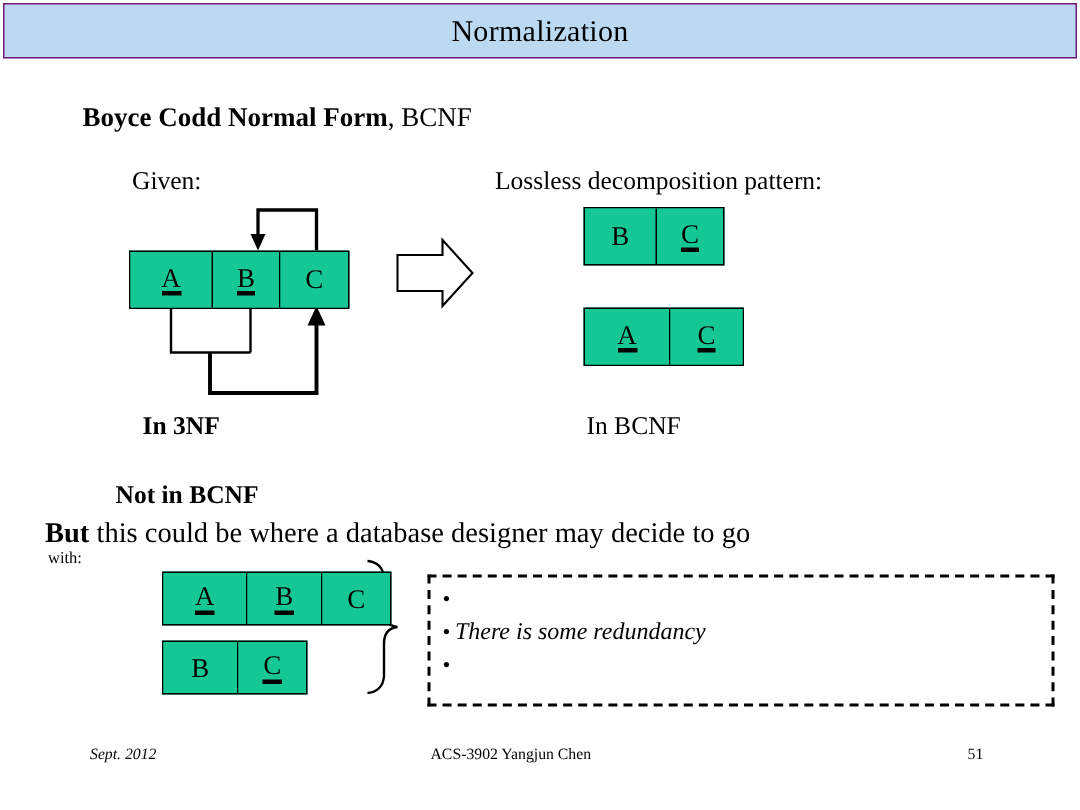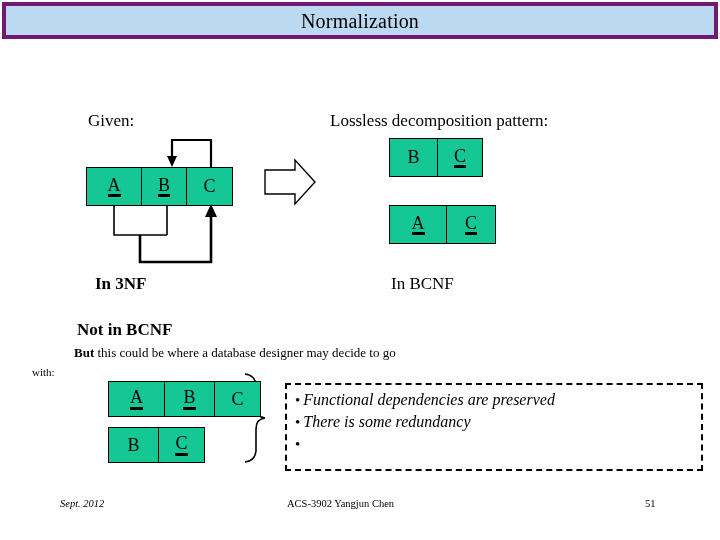--- a/index.html
+++ b/index.html
@@ -5,21 +5,21 @@
   html,body{margin:0;padding:0;}
   body{
     width:720px;height:540px;background:#ffffff;overflow:hidden;position:relative;
     font-family:"Liberation Serif","DejaVu Serif",serif;color:#000;
   }
   .slide{position:absolute;inset:0;}
 
   
   .title-bar{
     position:absolute;left:2px;top:2px;width:716px;height:37px;
-    background:#bcd9f2;border:4px solid #701a75;
+    background:#bcd9f2;border:1px solid #701a75;
     display:flex;align-items:center;justify-content:center;
     box-sizing:border-box;
   }
   .title-bar .title-text{font-size:20px;line-height:20px;letter-spacing:.2px;}
 
   
   .t{position:absolute;white-space:nowrap;}
   .b{font-weight:bold;}
 
   #heading{left:55px;top:68px;font-size:18px;}
@@ -66,21 +66,21 @@
   #tbl-bc2 .c1{width:45px;height:34px;}
 
   
   .lines{position:absolute;left:0;top:0;width:720px;height:540px;pointer-events:none;}
 
   
   #in3nf{left:95px;top:274px;font-size:17px;font-weight:bold;}
   #notbcnf{left:77px;top:303px;font-size:17px;font-weight:bold;margin-top:17px;}
   #inbcnf{left:391px;top:274px;font-size:17px;font-weight:normal;}
 
-  #butline{left:30px;top:345px;font-size:13px;margin-left:44px;}
+  #butline{left:30px;top:345px;font-size:19px;}
   #withlbl{left:32px;top:366px;font-size:11px;text-align:center;}
 
   
   #notes{
     position:absolute;left:285px;top:383px;width:418px;height:88px;
     border:2px dashed #000;box-sizing:border-box;
     padding:4px 6px 0 8px;
   }
   #notes .note{
     font-style:italic;font-size:16px;line-height:22px;white-space:nowrap;
@@ -96,20 +96,23 @@
 </style>
 </head>
 <body>
 
 <div class="slide">
 
   <div class="title-bar">
     <span class="title-text">Normalization</span>
   </div>
 
+  <div class="t" id="heading">
+    <span class="b">Boyce Codd Normal Form</span><span>, BCNF</span>
+  </div>
 
   <div class="t" id="given">Given:</div>
   <div class="t" id="lossless">Lossless decomposition pattern:</div>
 
   <svg class="lines" viewBox="0 0 720 540">
 
     <g>
       <polyline points="211,167 211,140 172,140 172,158" fill="none" stroke="#000" stroke-width="2.2"></polyline>
       <polygon points="172,167 167,156 177,156" fill="#000"></polygon>
     </g>
@@ -187,21 +190,20 @@
         <span class="n">B</span>
       </div>
     <div class="cell c1">
         <span class="u">C</span>
       </div>
   </div>
 
   <div id="notes">
     <div class="note">
       <span class="bullet">•</span>
-      <span>Functional dependencies are preserved</span>
     </div>
     <div class="note">
       <span class="bullet">•</span>
       <span>There is some redundancy</span>
     </div>
     <div class="note">
       <span class="bullet">•</span>
     </div>
   </div>
 

